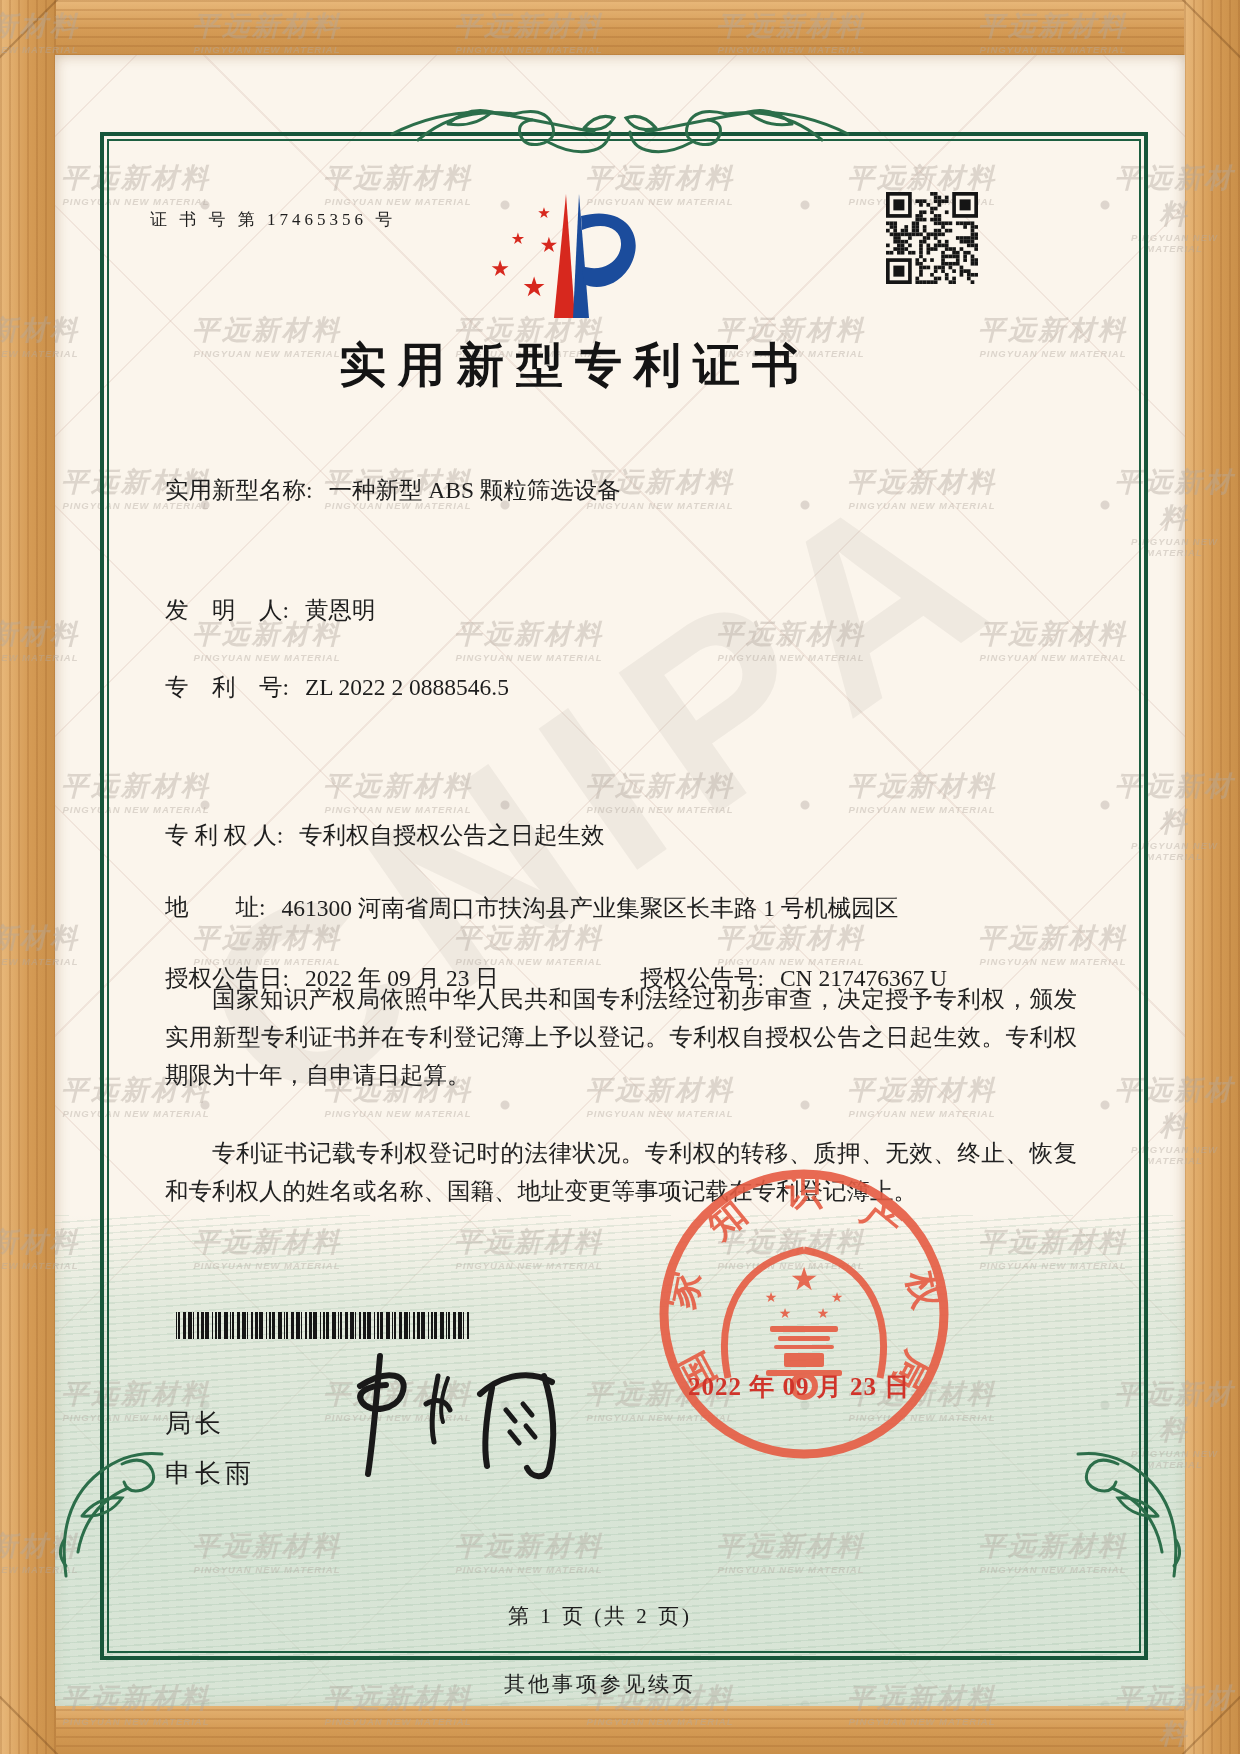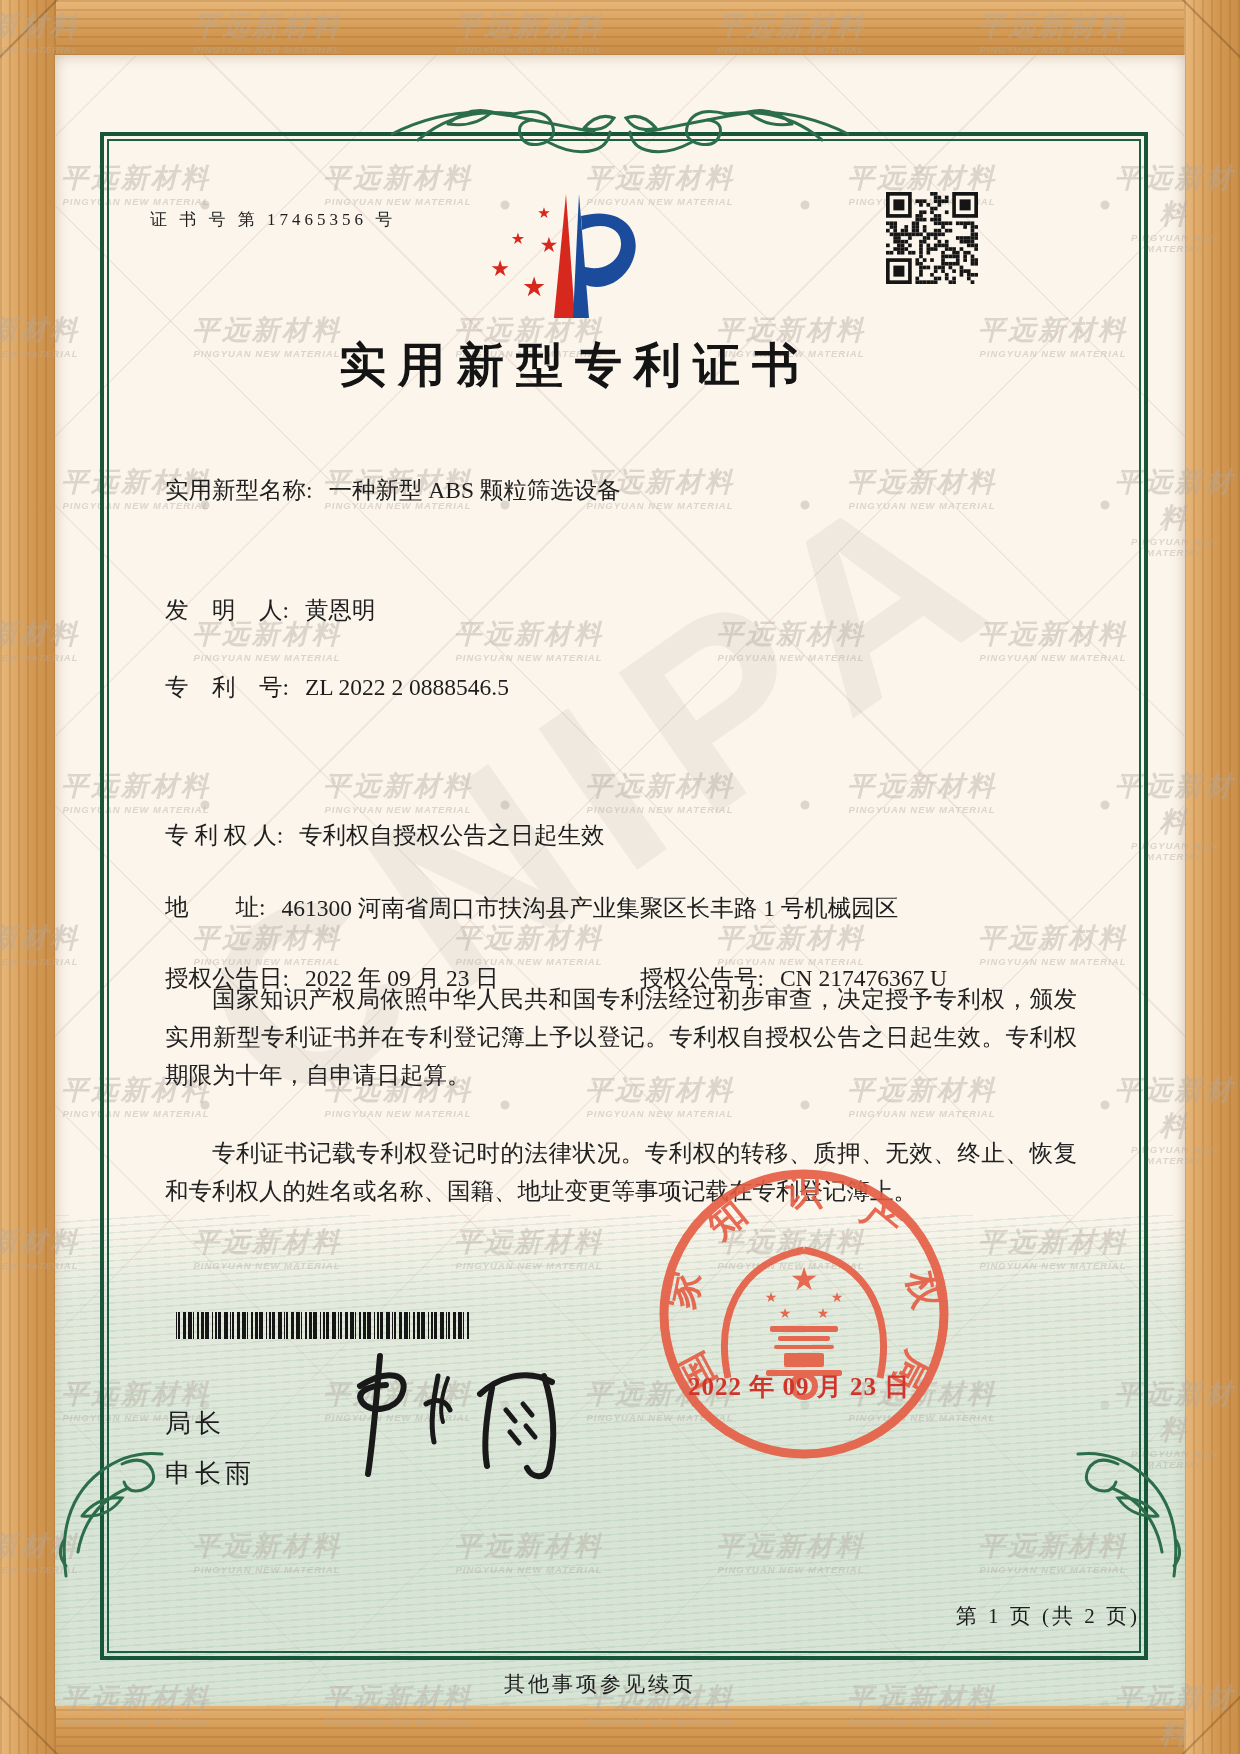--- a/index.html
+++ b/index.html
@@ -67,21 +67,21 @@
   #row-grant-no{left:640px;}
   .para{left:165px;width:912px;font-size:23.5px;line-height:38px;
     text-align:justify;text-indent:2em;color:#222;}
   #barcode{position:absolute;left:176px;top:1312px;width:300px;height:27px;z-index:6;font-size:0;}
   #barcode span{display:inline-block;height:27px;background:#151515;vertical-align:top;}
   #director-title{left:165px;top:1406px;font-size:26px;letter-spacing:4px;}
   #director-name{left:165px;top:1456px;font-size:26px;letter-spacing:4px;text-align:center;}
   #signature{left:330px;top:1348px;z-index:7;}
   #seal{left:654px;top:1164px;z-index:6;opacity:.9;}
   #seal-date{left:688px;top:1370px;font-size:25px;letter-spacing:1px;color:#d0342a;z-index:7;font-weight:bold;}
-  #page-footer{left:60px;top:1602px;width:1080px;text-align:right;font-size:21px;letter-spacing:3px;}
+  #page-footer{left:60px;top:1602px;width:1080px;text-align:center;font-size:21px;letter-spacing:3px;}
   #note{left:60px;top:1670px;width:1080px;text-align:center;font-size:21px;letter-spacing:3px;}
 </style>
 </head>
 <body>
 
 <div id="canvas">
 
   <div class="wood h" id="wood-top"></div>
   <div class="wood h" id="wood-bottom"></div>
   <div class="wood v" id="wood-left"></div>

